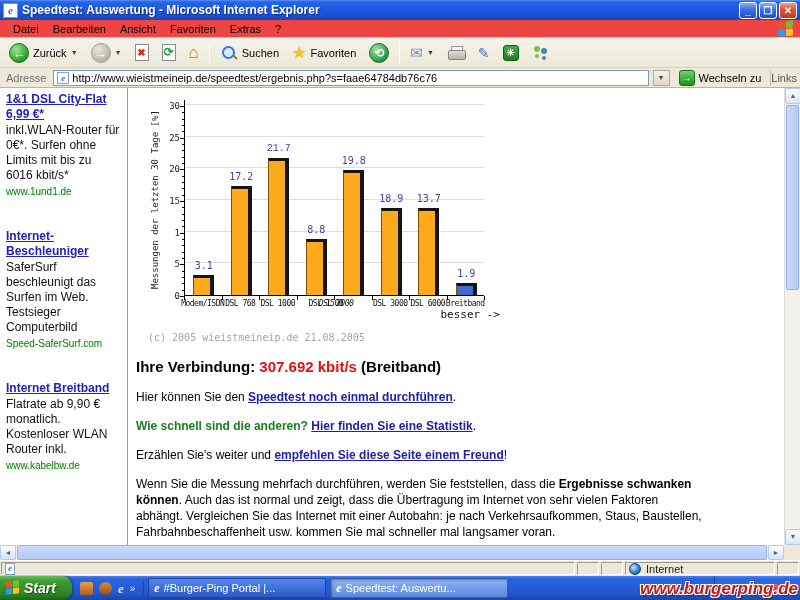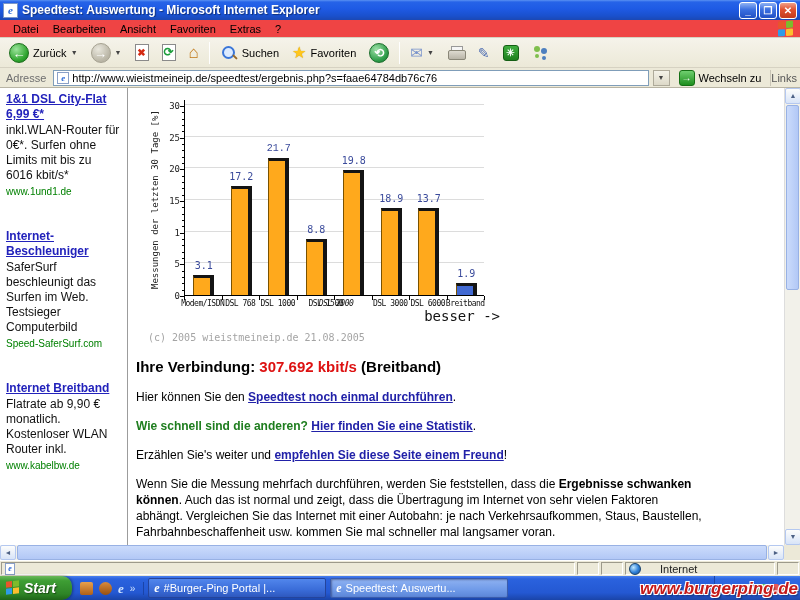--- a/index.html
+++ b/index.html
@@ -83,21 +83,21 @@
   .gridline { position:absolute; left:0; width:100%; height:1px; background:#DCDCDC; }
   .ytick { position:absolute; left:0; width:26px; text-align:right; font-size:9px; color:#222; }
   .ymajor { position:absolute; left:26px; width:4px; height:1px; background:#000; }
   .yminor { position:absolute; left:28px; width:2px; height:1px; background:#000; }
   .bar { position:absolute; bottom:0; width:21px; border-top:3px solid #141414; border-right:4px solid #141414; border-left:1px solid #7A5200; }
   .barval { position:absolute; text-align:center; font-size:10px; color:#3A4A9B; }
   .xlab { position:absolute; text-align:center; font-size:8px; letter-spacing:-0.5px; color:#111; white-space:nowrap; }
   .xtick { position:absolute; width:1px; height:4px; background:#000; }
   .ylabel { position:absolute; left:-4px; top:8px; height:196px; width:12px; writing-mode:vertical-rl; transform:rotate(180deg);
     font-size:9px; color:#222; text-align:center; }
-  .besser { position:absolute; right:6px; top:214px; font-size:14px; color:#111; }
+  .besser { position:absolute; right:6px; top:214px; font-size:11px; color:#111; }
   .chart-caption { margin:6px 0 0 12px; font:10px "DejaVu Sans Mono","Liberation Mono",monospace; color:#A4A4A4; }
 
   
   .article { max-width:572px; margin-top:16px; line-height:16px; color:#000; }
   .article h1 { font-size:15px; font-weight:bold; margin-bottom:14px; color:#000; }
   .article h1 .val { color:#DD1111; }
   .article p { margin-bottom:13px; }
   a.blue { color:#2121A8; font-weight:bold; text-decoration:underline; cursor:pointer; }
   .greenq { color:#1E7D1E; font-weight:bold; }
 
@@ -111,21 +111,21 @@
   .hscroll { flex:1; display:flex; }
   .h-thumb { flex:1; margin:0 1px; background:linear-gradient(180deg,#CBDBFB,#B2C8F6); border:1px solid #98B1E4; border-radius:2px; }
   .corner { width:16px; background:#ECE9D8; }
   .hscrollrow .sb-btn { height:15px; line-height:13px; }
 
   
   .statusbar { height:16px; background:#ECE9D8; border-top:1px solid #fff; display:flex; align-items:stretch; font-size:11px; color:#222; }
   .sb-pane { border:1px solid; border-color:#9D9A8B #fff #fff #9D9A8B; margin:1px; display:flex; align-items:center; padding:0 3px; }
   .sb-main { flex:1; }
   .sb-sm { width:22px; }
-  .sb-net { width:150px; gap:19px; }
+  .sb-net { width:150px; gap:5px; }
   .mini-doc { width:10px; height:12px; background:#fff; border:1px solid #8AA0C8; color:#2E6BD8; font:bold italic 8px/10px "Liberation Serif",serif; text-align:center; }
   .globe { width:12px; height:12px; border-radius:50%; background:radial-gradient(circle at 35% 35%, #BFE8FF, #2E7FD8 55%, #1A4E8E); border:1px solid #16416E; }
 
   
   .taskbar { height:24px; background:linear-gradient(180deg,#4A80EE 0%,#2A62DE 12%,#2458D2 70%,#1A44A8 100%); display:flex; align-items:center; position:relative; }
   .startbtn { height:24px; padding:0 16px 0 6px; display:flex; align-items:center; gap:4px;
     background:linear-gradient(180deg,#6CBA5C 0%,#3E9E34 20%,#2E8426 75%,#1E6418 100%);
     border-radius:0 10px 10px 0; box-shadow:1px 0 3px rgba(0,0,0,.4); color:#fff;
     font:bold italic 14px "Liberation Sans",sans-serif; text-shadow:1px 1px 1px #1A4A14; }
   .startflag { width:14px; height:14px; display:grid; grid-template-columns:6px 6px; grid-template-rows:6px 6px; gap:1px; transform:skewY(-6deg); }

